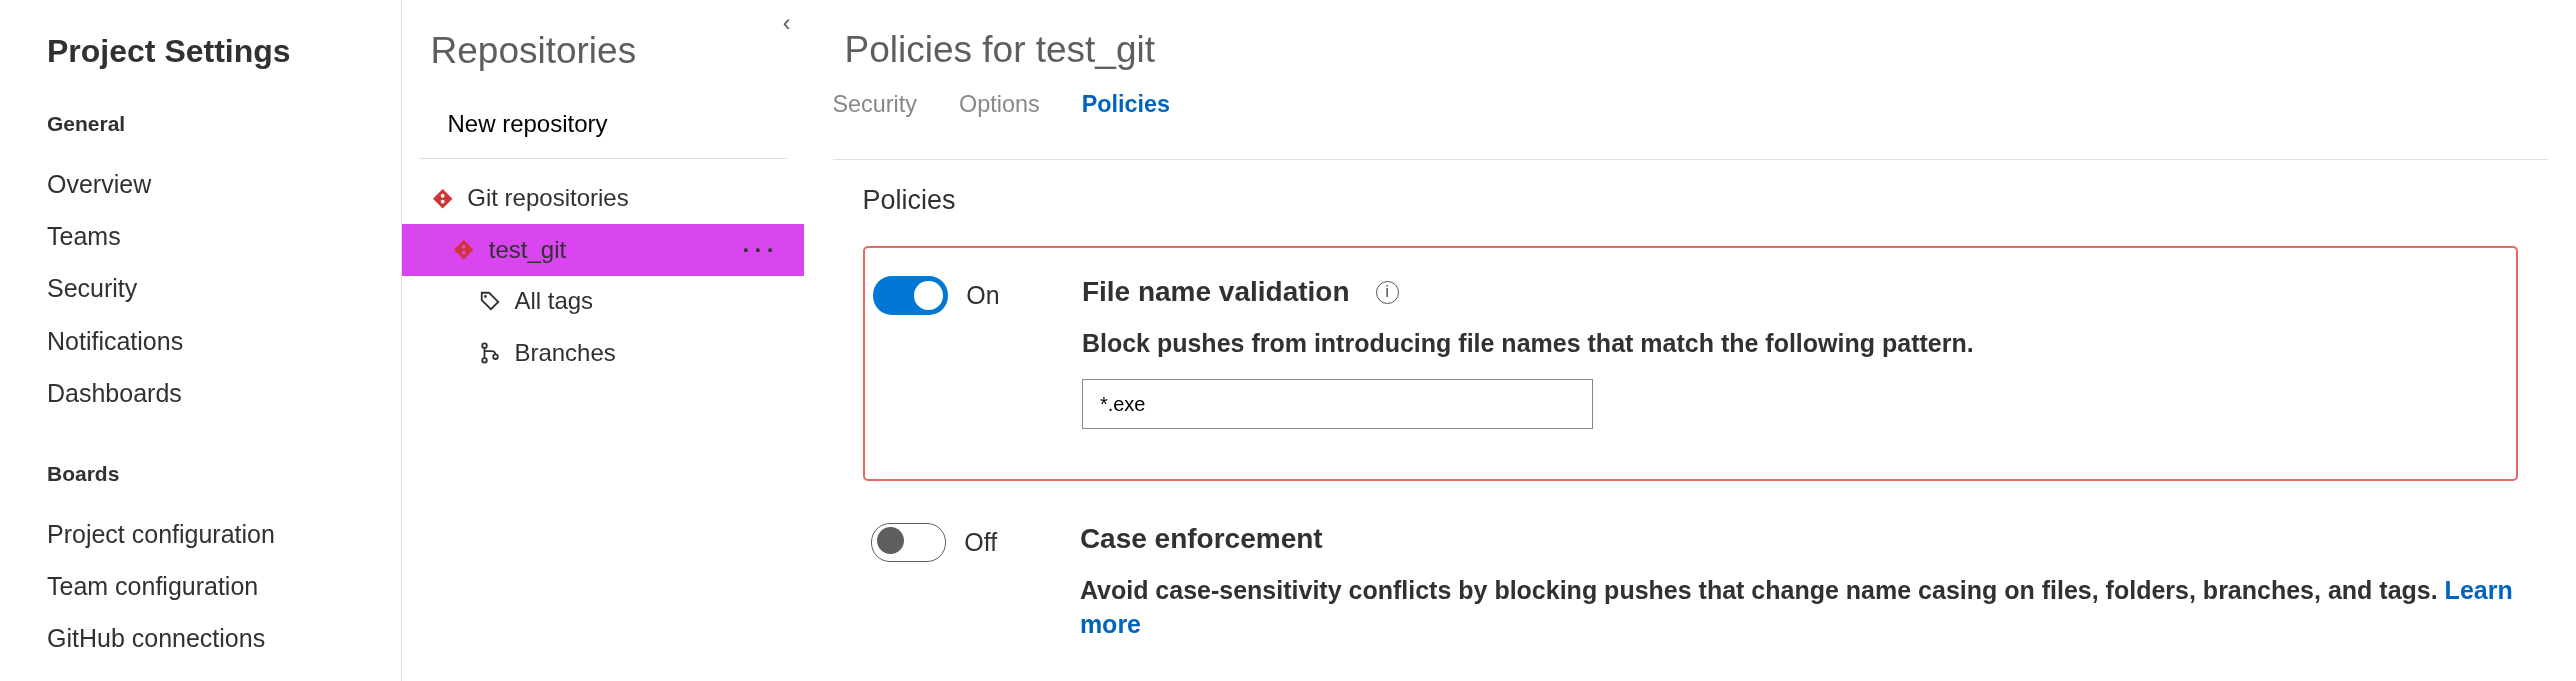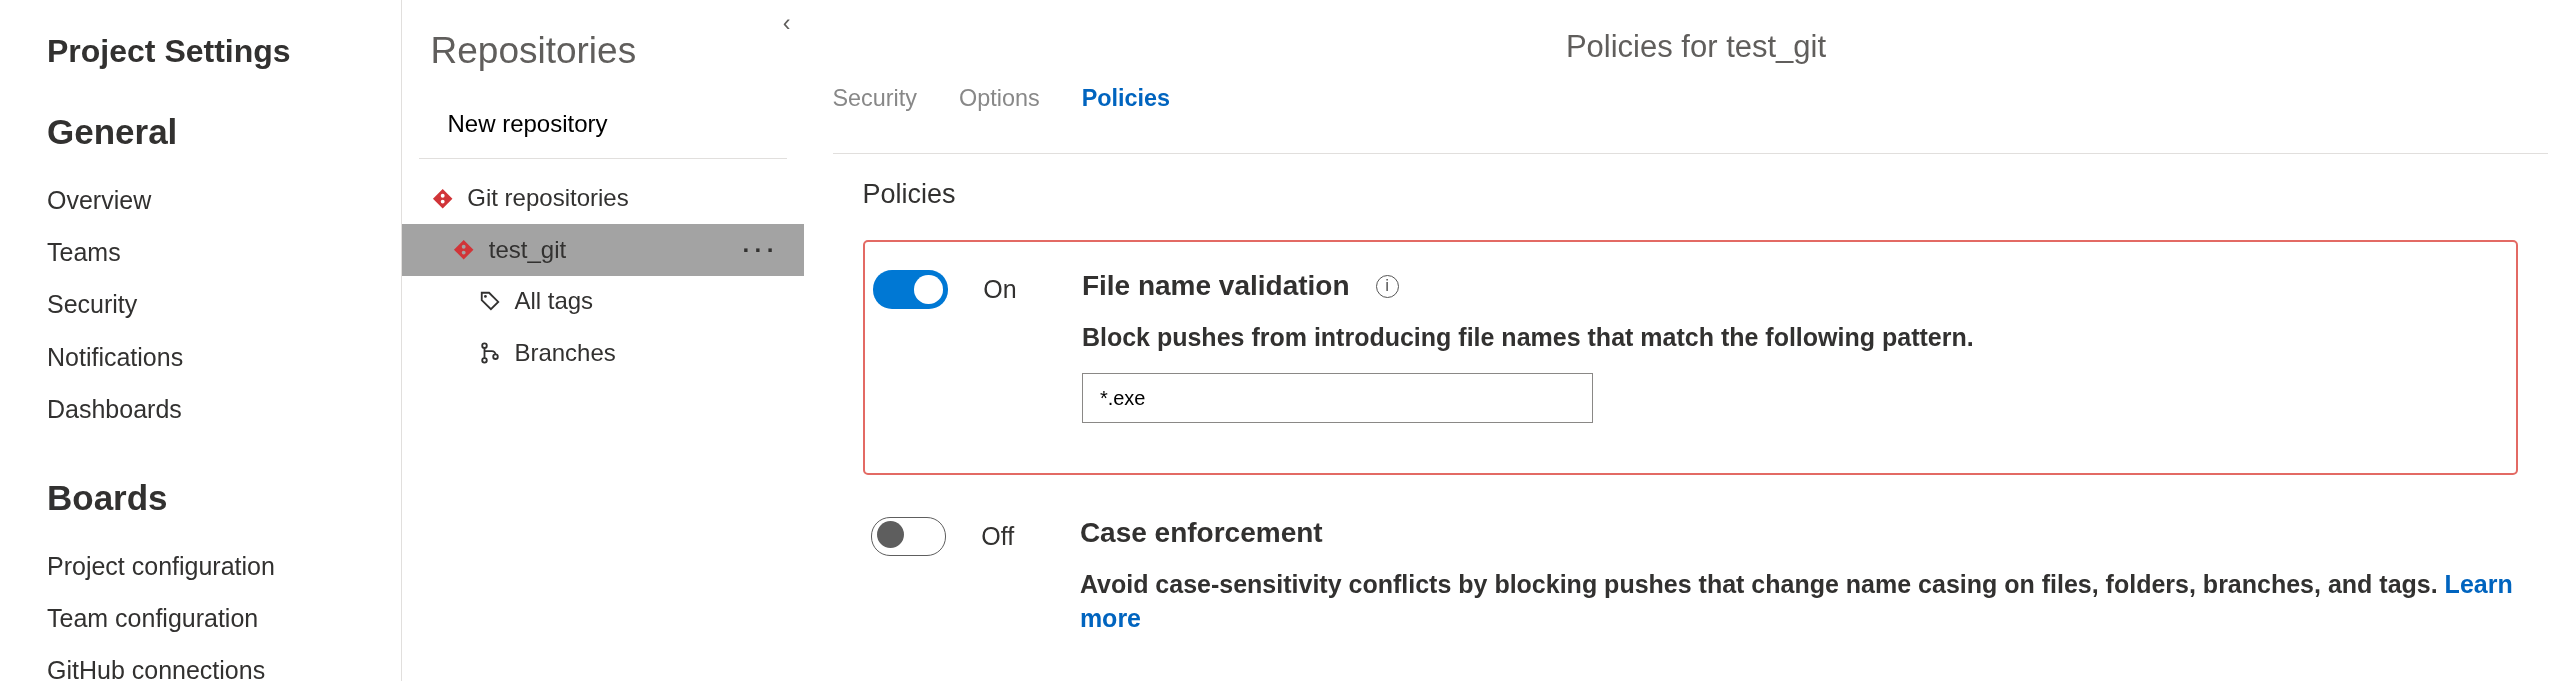--- a/index.html
+++ b/index.html
@@ -1,53 +1,53 @@
 <!DOCTYPE html>
 <html><head>
 <meta charset="utf-8">
 <style>
   * { box-sizing: border-box; }
   html, body { margin:0; padding:0; font-family:"Segoe UI","Helvetica Neue",Arial,sans-serif; font-size:23.4px; color:#323130; background:#fff; }
   .app { display:flex; height:682px; width:2576px; }
   
   .col1 { width:402px; padding:33px 16px 0 47px; border-right:0.8px solid #e1dfdd; }
   .col1 h1 { font-size:32px; font-weight:600; margin:0 0 42px 0; }
-  .col1 .grp { font-size:35px; font-weight:600; margin:25px 0 22px 0; }
+  .col1 .grp { font-size:21px; font-weight:600; margin:25px 0 22px 0; }
   .col1 a { display:block; font-size:25px; font-weight:400; color:#323130; text-decoration:none; padding:11.7px 0; cursor:pointer; }
   
   .col2 { width:402px; position:relative; padding-top:30px; }
   .col2 .collapse { position:absolute; top:10px; right:13.4px; font-size:23.4px; color:#605e5c; cursor:pointer; }
   .col2 h2 { font-size:37px; font-weight:300; color:#605e5c; margin:0 0 25px 28.5px; }
   .col2 .newrepo { font-size:24px; color:#000000; padding:13.4px 0 20px 28.5px; border-bottom:0.8px solid #e1dfdd; margin:0 17px 13.4px 17px; cursor:pointer; }
   .tree-item { display:flex; align-items:center; gap:13.4px; font-size:24px; padding:11.7px 25px 11.7px 28.5px; cursor:pointer; }
   .tree-item.d1 { padding-left:50px; }
   .tree-item.d2 { padding-left:77px; }
-  .tree-item.selected { background:#a3a3a3; }
+  .tree-item.selected { background:#d946ef; }
   .tree-item .more { margin-left:auto; letter-spacing:4.2px; font-weight:700; color:#323130; }
   .ico-repo { width:23.4px; height:23.4px; flex-shrink:0; }
   .ico-tag  { width:22px; height:22px; flex-shrink:0; color:#323130; }
   .ico-br   { width:22px; height:22px; flex-shrink:0; color:#323130; }
   
   .col3 { flex:1; padding:28.5px 28.5px 0 28.5px; position:relative; }
-  .col3 h3 { font-size:31px; font-weight:300; color:#605e5c; margin:0 0 20px 12px;text-align:center; }
+  .col3 h3 { font-size:37px; font-weight:300; color:#605e5c; margin:0 0 20px 12px; }
   .tabs { display:flex; gap:42px; font-size:23.4px; margin-bottom:33px; }
   .tab { color:#888; cursor:pointer; padding-bottom:8.4px; }
   .tab.active { color:#0064bf; font-weight:600; }
   .panel { border-top:0.8px solid #e1dfdd; padding:25px 30px 0 30px; }
   .panel h4 { font-size:27px; font-weight:400; margin:0 0 30px 0; }
   .highlight { border:2.5px solid #e36a64; border-radius:5px; padding:20px 0 33px 0; margin-bottom:33px; }
   .policy { display:flex; align-items:flex-start; gap:33px; padding:8.4px 0 17px 8.4px; }
   .tog-wrap { display:flex; align-items:center; gap:18.4px; width:176px; flex-shrink:0; }
   .toggle { width:75px; height:39px; border-radius:19px; position:relative; cursor:pointer; }
   .toggle.on  { background:#0078d4; }
   .toggle.off { background:#fff; border:1.7px solid #5e5e5e; }
   .toggle .knob { position:absolute; width:28.5px; height:28.5px; border-radius:50%; top:5px; }
   .toggle.on  .knob { background:#fff; right:5px; }
   .toggle.off .knob { background:#5e5e5e; left:5px; top:3.3px; width:27px; height:27px; }
-  .tog-label { font-size:25px;margin-left:17px; }
+  .tog-label { font-size:25px; }
   .policy-body { flex:1; }
   .policy-title { display:flex; align-items:center; gap:26px; }
   .policy-title b { font-size:28px; font-weight:600; }
   .info-icon { width:23.4px; height:23.4px; border:0.8px solid #555; border-radius:50%; display:inline-flex; align-items:center; justify-content:center; font-size:17px; color:#555; cursor:pointer; }
   .policy-desc { font-size:25px; color:#323130; margin-top:19px; line-height:1.35;font-weight:bold; }
   .learn { color:#0064bf; cursor:pointer; }
   .pattern-input { margin-top:18.4px; width:511px; height:50px; border:0.8px solid #8a8886; font-size:20px; padding:0 17px; font-family:inherit; }
 </style>
 </head>
 <body>

